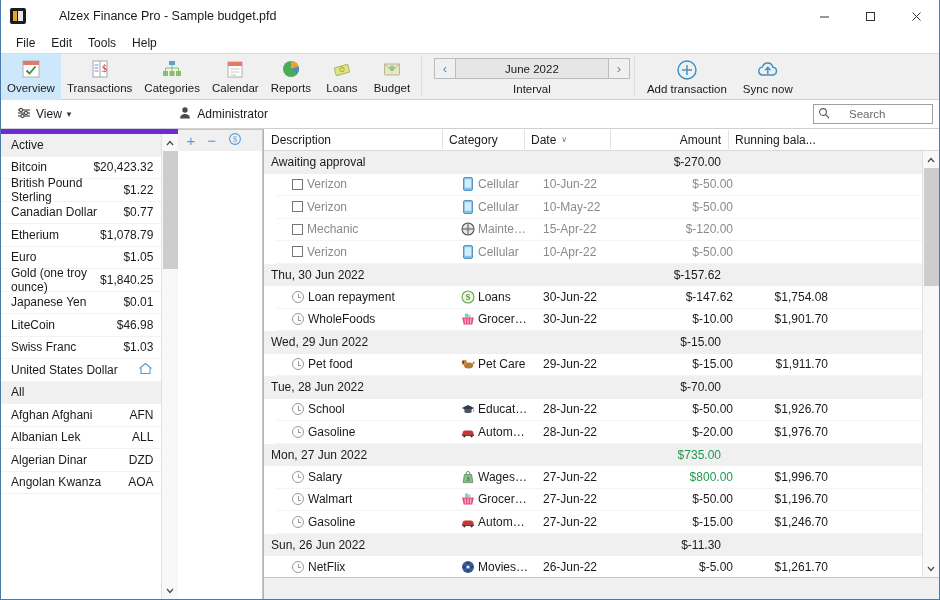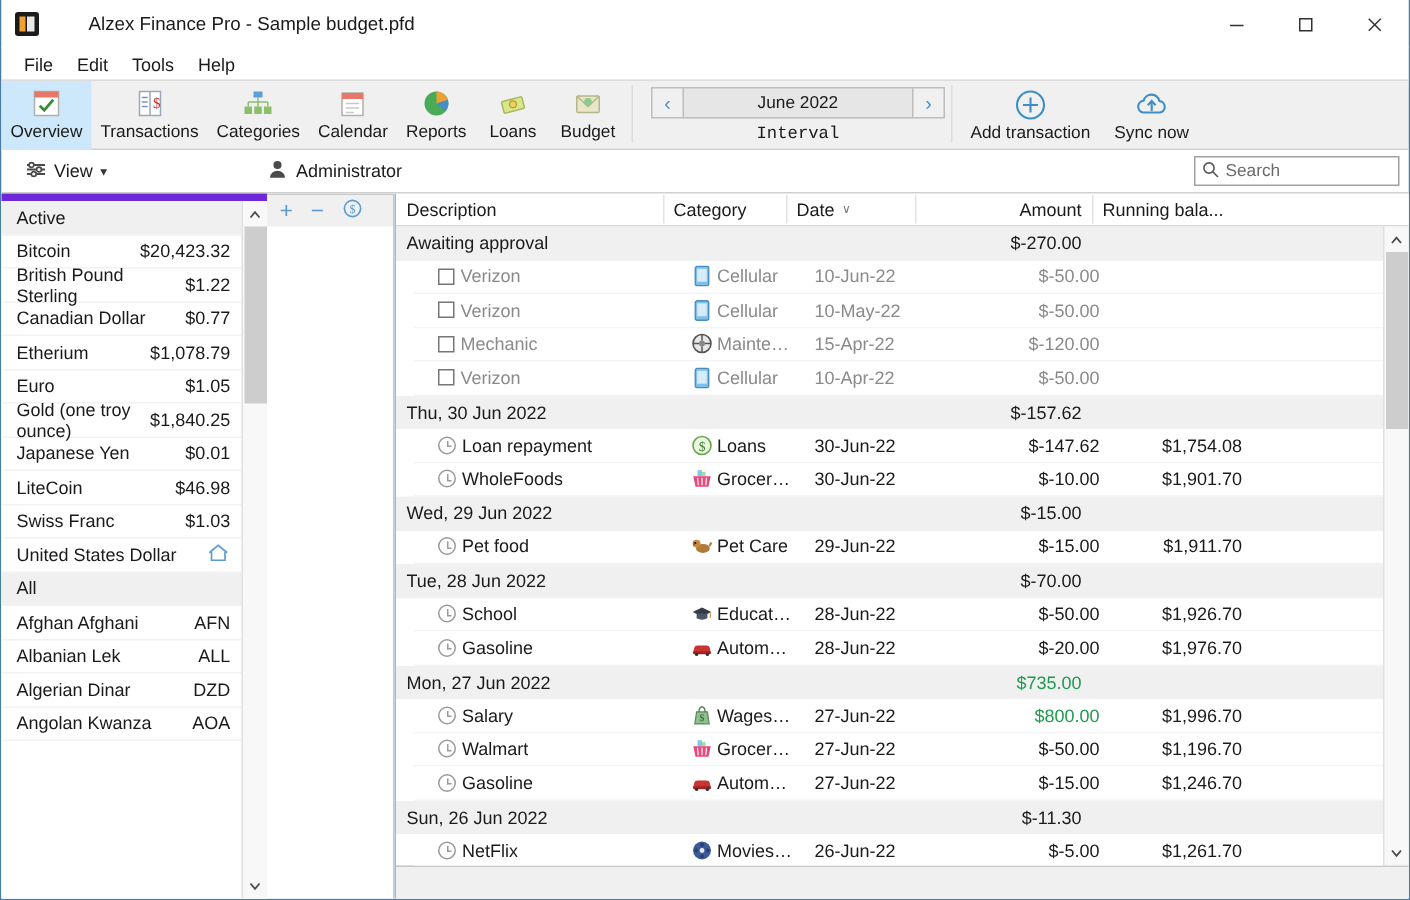--- a/index.html
+++ b/index.html
@@ -75,39 +75,39 @@
   .int-arrow {
     width:22px; height:21px; border:1px solid #bdbdbd; background:#f0f0f0;
     display:flex; align-items:center; justify-content:center; color:#4a90c8;
     font-size:13px;
   }
   .int-field {
     width:152px; height:21px; border:1px solid #bdbdbd; border-left:none; border-right:none;
     background:#e6e6e6; display:flex; align-items:center; justify-content:center;
     font-size:11.5px; color:#1a1a1a;
   }
-  .interval-lbl { font-size:11.5px; color:#1a1a1a; margin-top:4px;font-family:Liberation Mono, monospace; }
+  .interval-lbl { font-size:11.5px; color:#1a1a1a; margin-top:4px; }
 
   .cmd-btn {
     height:47px; padding:3px 8px 0 8px; display:flex; flex-direction:column;
     align-items:center; font-size:11.5px; color:#1a1a1a;
   }
   .cmd-ico { height:26px; display:flex; align-items:center; justify-content:center; }
 
   
   .viewbar {
     height:29px; min-height:29px; background:#ffffff; display:flex; align-items:center;
     border-bottom:1px solid #d0d0d0; position:relative;
   }
   .view-btn { display:flex; align-items:center; gap:5px; padding:2px 8px; margin-left:8px; font-size:12px;}
   .admin { display:flex; align-items:center; gap:6px; margin-left:100px; font-size:12px; }
   .search-box {
-    position:absolute; right:6px; top:4px; width:137px; height:20px;
+    position:absolute; right:6px; top:4px; width:120px; height:20px;
     border:1px solid #a0a0a0; background:#fff; display:flex; align-items:center;
-    padding-left:4px; gap:4px;
+    padding-left:4px; gap:19px;
   }
   .search-ph { color:#6a6a6a; font-size:11.5px; }
 
   
   .body-split { flex:1; display:flex; min-height:0; background:#f5f5f5; }
 
   
   .leftpane { width:262px; min-width:262px; display:flex; flex-direction:row; background:#fff;
               border-right:1px solid #c8c8c8; }
   .sparkline { height:90px; position:relative; background:#fafafa; overflow:hidden; flex:none;}

